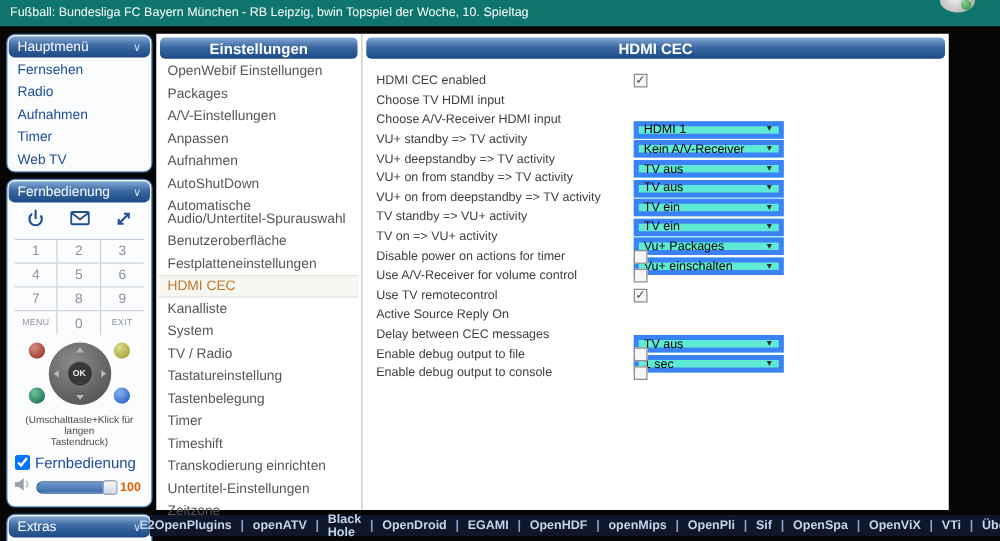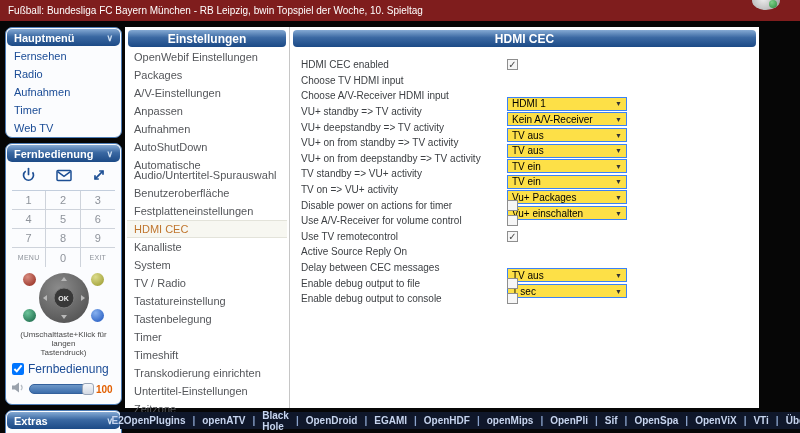--- a/index.html
+++ b/index.html
@@ -4,33 +4,33 @@
 <style>
   * { margin:0; padding:0; box-sizing:border-box; }
   html,body { width:800px; height:433px; }
   body {
     position:relative; overflow:hidden;
     background:#060606;
     font-family:"Liberation Sans", sans-serif;
   }
   
   .topbar { position:absolute; left:0; top:0; width:800px; height:21px;
-    background:#7f1d1d; color:#fff; font-size:10px; line-height:21px; padding-left:8px; }
+    background:#0f766e; color:#fff; font-size:10px; line-height:21px; padding-left:8px; }
   .globe { position:absolute; left:752px; top:-9px; width:28px; height:19px; border-radius:50%;
     background:radial-gradient(circle at 40% 40%, #efefef, #9a9a9a); z-index:4; }
   .globe .gdot { position:absolute; right:3px; bottom:2px; width:8px; height:8px;
     border-radius:50%; background:radial-gradient(circle at 35% 30%, #7fd08a, #2a8a3a); }
 
   
   .sidebar { position:absolute; left:5px; top:27px; width:117px; }
   .spanel { background:#fbfcfe; border:1px solid #4d7cb5; border-radius:7px;
     margin-bottom:5px; overflow:hidden; }
   .sheader { margin:1px; height:17px; border-radius:5px;
     background:linear-gradient(#85aad4, #3a68a2 45%, #1c4a86);
-    color:#fff; font-weight:bold; font-size:11px;
+    color:#fff; font-weight:normal; font-size:11px;
     display:flex; align-items:center; justify-content:space-between; padding:0 7px; }
   .chev { font-size:9px; color:#cfe0f2; }
   .side-item { font-size:11px; color:#1b4c96; padding:3px 8px; line-height:12px; cursor:pointer; }
 
   
   .rc-icons { display:flex; justify-content:space-between; align-items:center; padding:4px 15px 3px; }
   .rc-sep { border-top:1px solid #c3cedd; margin:1px 6px 0; }
   .keypad { display:grid; grid-template-columns:1fr 1fr 1fr; margin:0 6px; }
   .key { height:19px; display:flex; align-items:center; justify-content:center;
     font-size:11px; color:#8e939b; border-right:1px solid #ced3db; border-bottom:1px solid #ced3db; }
@@ -72,21 +72,21 @@
     background:linear-gradient(#85aad4, #3a68a2 45%, #1c4a86);
     color:#fff; font-weight:bold; font-size:12px;
     display:flex; align-items:center; justify-content:center; }
   .menu-item { font-size:11px; color:#54565a; padding:4px 7px; line-height:10px; cursor:pointer; }
   .menu-item.selected { color:#c0762e; background:#f7f7f1;
     border-top:1px solid #e3e3da; border-bottom:1px solid #e3e3da; padding-top:3px; padding-bottom:3px; }
   .main-col { flex:1; padding:2px; }
   .form { padding-top:9px; }
   .form-row { display:flex; align-items:center; height:15.6px; padding-left:9px; }
   .form-label { width:206px; font-size:10px; color:#3d4044; }
-  .sel { width:120px; height:14px; border:1px solid #3b82f6; background:#fde047;
+  .sel { width:120px; height:14px; border:4px solid #3b82f6; background:#5eead4;
     display:flex; align-items:center; justify-content:space-between;
     padding:0 4px; font-size:10px; color:#000; cursor:pointer;margin-top:47px; }
   .sel .arrow { font-size:7px; color:#333; }
   .cbox { width:11px; height:11px; border:1px solid #8e8e8e; background:#f6f6f6;
     font-size:10px; line-height:9px; color:#4a4a4a; text-align:center; cursor:pointer; }
 
   
   .footer { position:absolute; left:120px; top:412px; width:680px; height:17px;
     background:#0f172a; display:flex; align-items:center; justify-content:center;
     font-size:10px; font-weight:bold; }

